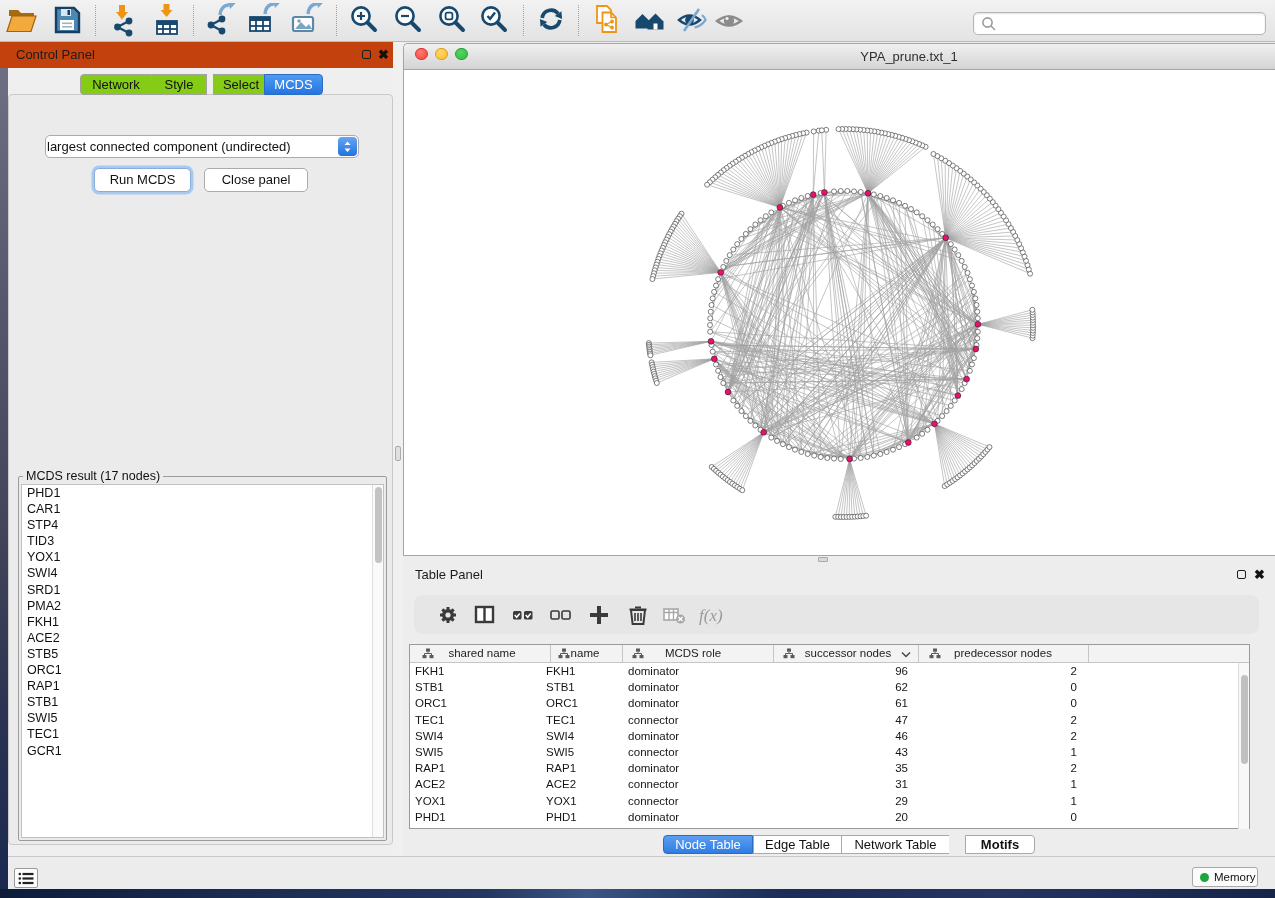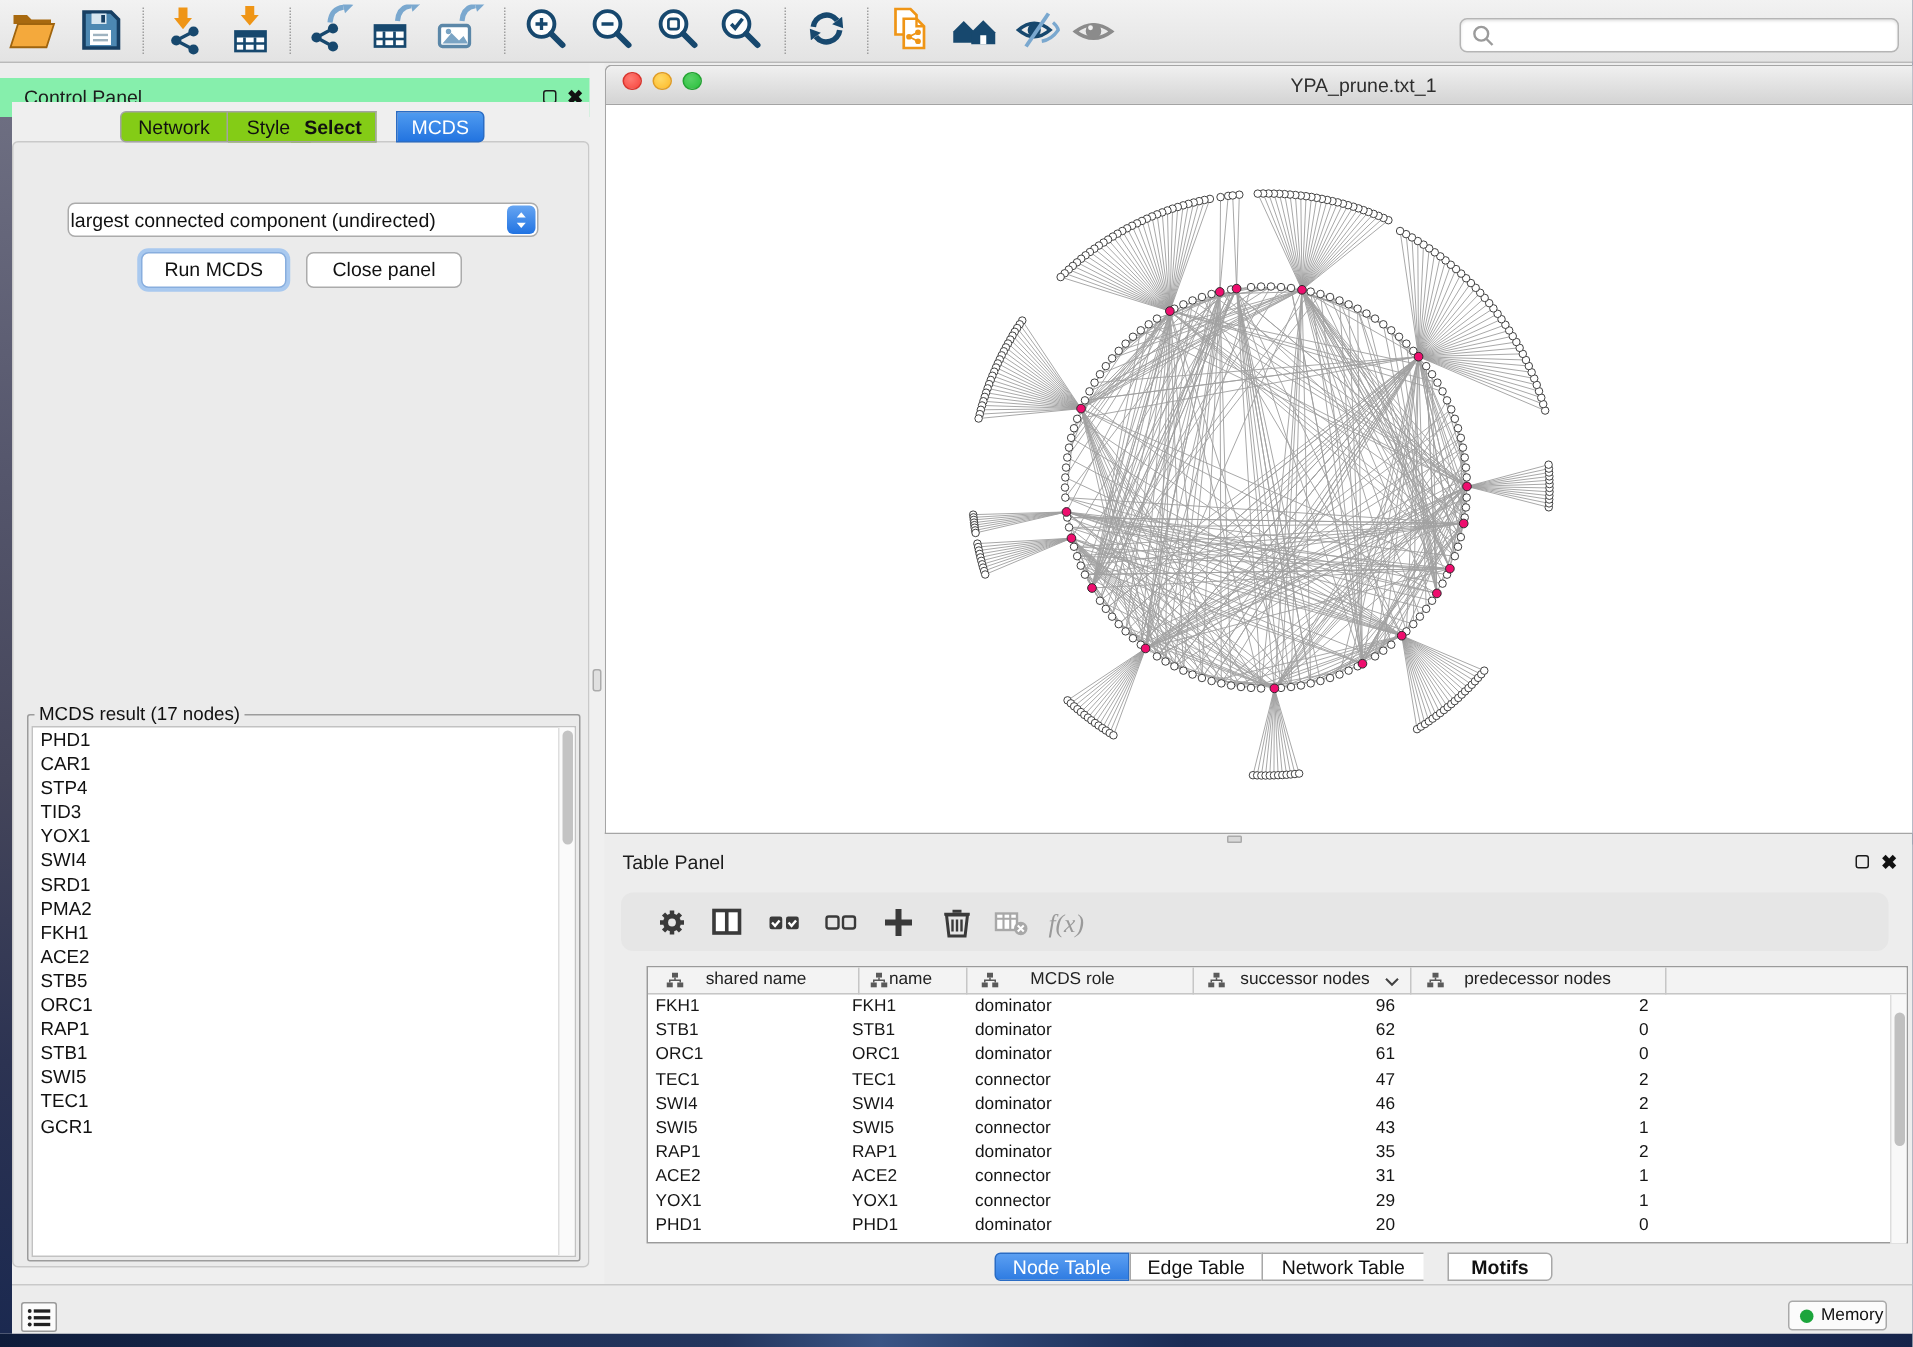--- a/index.html
+++ b/index.html
@@ -8,21 +8,21 @@
 #leftstrip { position:absolute; left:0; top:68px; width:8px; height:821px;
   background:linear-gradient(180deg,#6e6f82 0%,#55566c 30%,#44455a 55%,#2c3352 78%,#1b2950 100%); }
 
 #toolbar { position:absolute; left:0; top:0; width:1275px; height:42px;
   background:linear-gradient(180deg,#f2f2f2,#e3e3e3); border-bottom:1px solid #b9b9b9; }
 .tsep { position:absolute; top:5px; width:0px; height:31px; border-left:1px dotted #9f9f9f; }
 .ticon { position:absolute; top:3px; }
 #search { position:absolute; left:973px; top:12px; width:293px; height:23px; background:#fff;
   border:1px solid #b5b5b5; border-radius:5px; box-shadow:inset 0 1px 2px rgba(0,0,0,0.12); }
 
-#cp-title { position:absolute; left:0; top:52px; width:400px; height:26px; background:#86efac; }
+#cp-title { position:absolute; left:0; top:42px; width:400px; height:26px; background:#c2410c; }
 #cp-title .t { position:absolute; left:16px; top:5px; font-size:13px; color:#1c1c1c; }
 #cp-body { position:absolute; left:8px; top:68px; width:385px; height:788px; background:#efefef; }
 .minisq { position:absolute; width:9px; height:9px; border:1.5px solid #1c1c1c; border-radius:2px; }
 .minix { position:absolute; font-size:13px; font-weight:bold; color:#111; }
 #cp-tabs { position:absolute; left:72px; top:6px; height:21px; }
 .cptab { position:absolute; top:0; height:21px; border:1px solid #a3a3a3; background:#84cc16;
   font-size:13px; text-align:center; line-height:19px; color:#111; }
 #cp-content { position:absolute; left:0px; top:26px; width:385px; height:751px;
   background:#ebebeb; border:1px solid #c9c9c9; border-radius:4px; }
 #optlabel { position:absolute; left:0; top:18px; width:100%; text-align:center; font-size:13px; color:#111; }
@@ -57,21 +57,21 @@
   background:linear-gradient(180deg,#f0f0f0,#d4d4d4); border-bottom:1px solid #a4a4a4; border-radius:5px 0 0 0; }
 #nettitle .t { position:absolute; left:360px; top:5px; width:290px; text-align:center; font-size:13px; color:#2e2e2e; }
 .tl { position:absolute; top:3.5px; width:12.5px; height:12.5px; border-radius:50%; }
 #netcanvas { position:absolute; left:0px; top:27px; }
 #net-handle { position:absolute; left:818px; top:557px; width:10px; height:5px;
   background:#d8d8d8; border:1px solid #aaa; border-radius:1px; }
 
 #tablepanel { position:absolute; left:403px; top:563px; width:872px; height:293px; background:#ededed; }
 #tablepanel .t { position:absolute; left:12px; top:4px; font-size:13px; color:#1c1c1c; }
 #tp-toolbar { position:absolute; left:11px; top:32px; width:845px; height:39px; background:#e6e6e6; border-radius:8px; }
-#tp-table { position:absolute; left:28px; top:81px; width:841px; height:185px; background:#fff;
+#tp-table { position:absolute; left:6px; top:81px; width:841px; height:185px; background:#fff;
   border:1px solid #9a9a9a; }
 #tp-header { position:absolute; left:0; top:0; width:839px; height:18px; background:#f3f3f3;
   border-bottom:1px solid #c6c6c6; font-size:11.5px; color:#222; }
 .hdiv { position:absolute; top:0; width:0; height:18px; border-left:1px solid #c6c6c6; }
 .hcell { position:absolute; top:2px; text-align:center; }
 .row { position:absolute; left:0; width:828px; height:16.2px; font-size:11.5px; color:#161616; }
 .row span { position:absolute; top:1px; }
 #tbl-sb { position:absolute; right:0; top:18px; width:11px; height:166px; background:#f8f8f8;
   border-left:1px solid #ddd; }
 #tbl-sb .th { position:absolute; left:1.5px; top:12px; width:7px; height:89px; background:#c0c0c0; border-radius:4px; }
@@ -256,21 +256,21 @@
           <div class="it">GCR1</div>
           <div id="list-sb">
             <div class="th"></div>
           </div>
         </div>
     </div>
   </div>
   <div id="cp-tabs">
       <div class="cptab" style="left:0px;width:72px;border-radius:4px 0 0 4px;">Network</div>
       <div class="cptab" style="left:72px;width:55px;border-left:none;">Style</div>
-      <div class="cptab" style="left:114px;width:57px;border-left:none;font-weight:bold;">Select</div>
+      <div class="cptab" style="left:133px;width:57px;border-left:none;">Select</div>
       <div class="cptab" style="left:184px;width:59px;border-radius:0 4px 4px 0;background:linear-gradient(180deg,#4f9bf0,#2374e0);color:#fff;border-color:#2a6cc4;">MCDS</div>
     </div>
 </div>
 
 <div id="gutter">
     <div class="h"></div>
   </div>
 
 <div id="netwin">
   <div id="nettitle">

